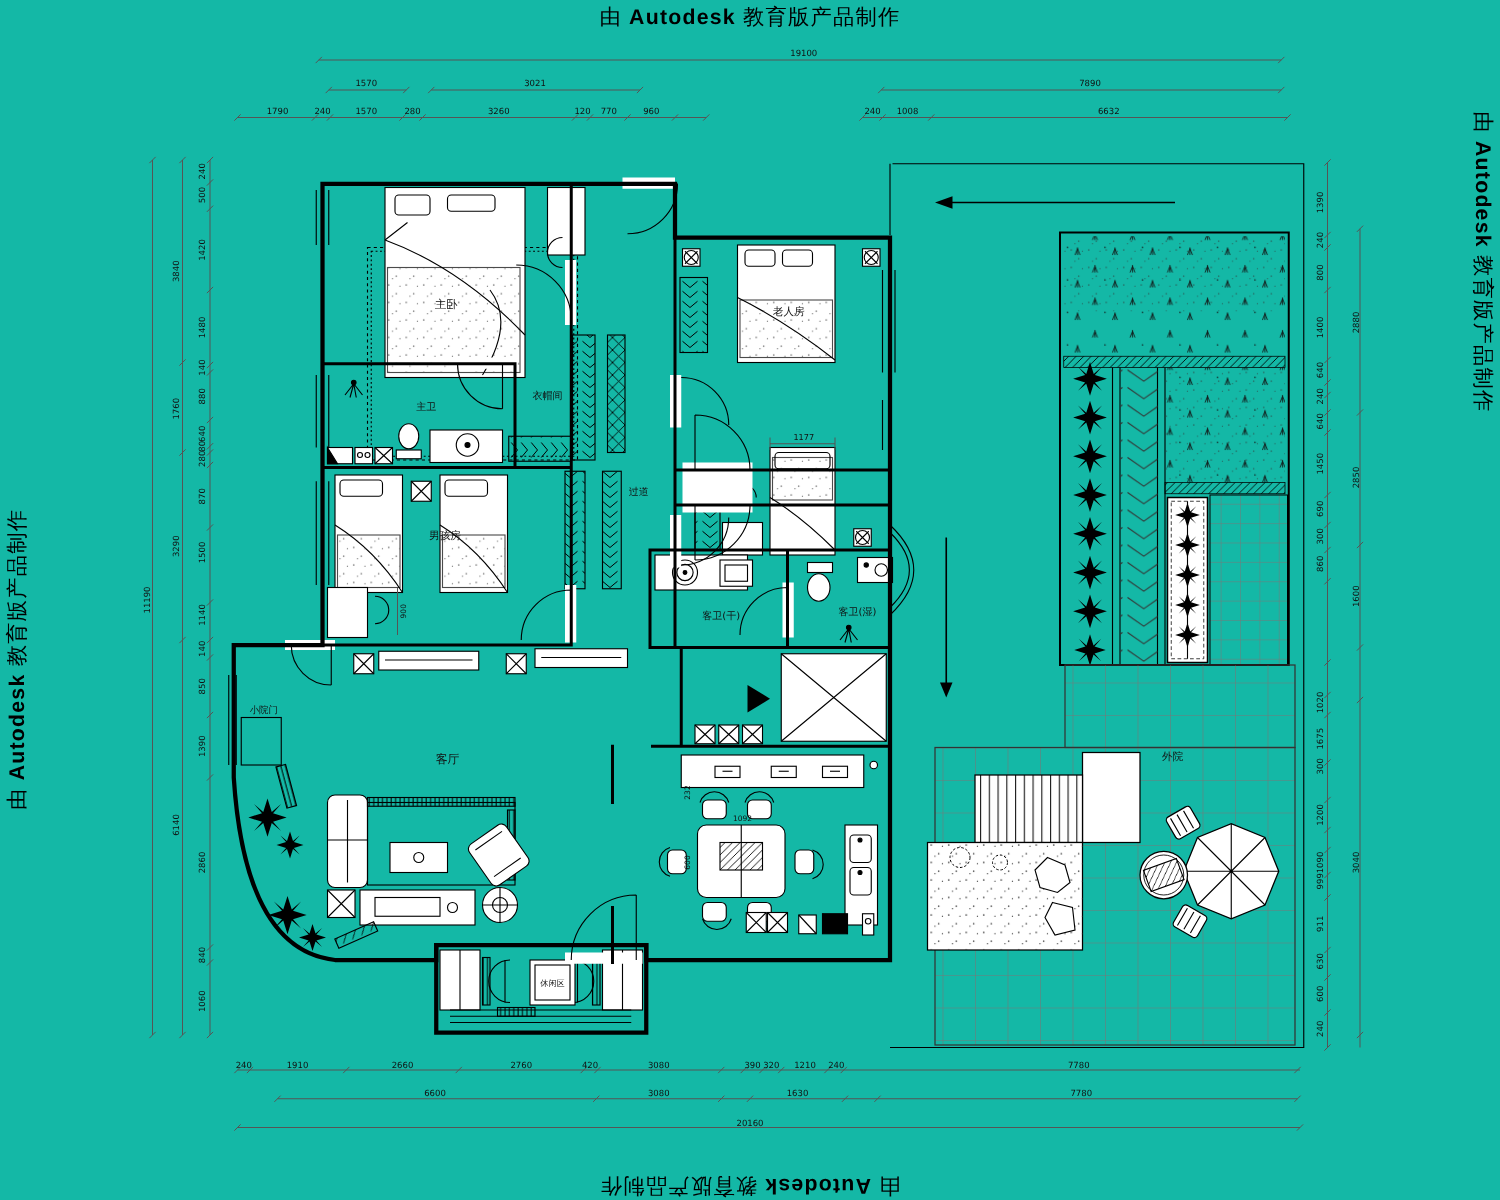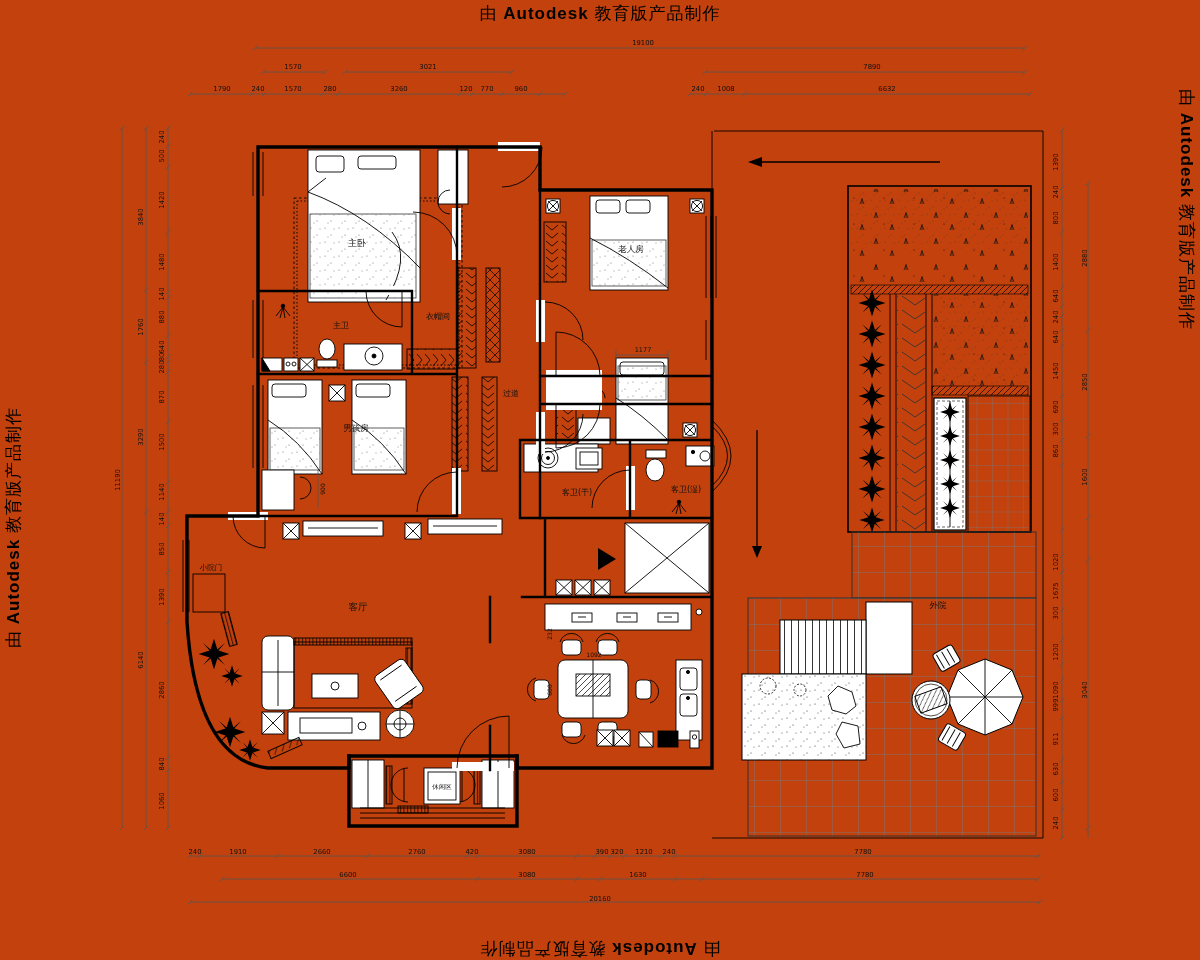--- a/index.html
+++ b/index.html
@@ -1,17 +1,17 @@
 <!DOCTYPE html>
 <html><head>
 <meta charset="utf-8">
 <style>
   html,body{margin:0;padding:0;background:#fff;}
   body{width:1200px;height:960px;position:relative;font-family:"Liberation Sans",sans-serif;}
-  .stage{position:relative;width:1200px;height:960px;overflow:hidden;background:#c2410c;}
+  .stage{position:relative;width:1200px;height:960px;overflow:hidden;background:#14b8a6;}
   .wm{position:absolute;font-size:17px;color:#000;white-space:nowrap;letter-spacing:1px;}
   .wm .brand{font-weight:bold;font-family:"Liberation Sans",sans-serif;}
   .wm-top{top:2px;left:50%;transform:translateX(-50%);}
   .wm-bottom{bottom:0px;left:50%;transform:translateX(-50%) rotate(180deg);}
   .wm-left{left:2px;top:648px;transform-origin:0 0;transform:rotate(-90deg);}
   .wm-right{right:2px;top:330px;transform-origin:100% 0;transform:rotate(90deg);}
   svg text{font-family:"DejaVu Sans",sans-serif;fill:#111;}
   #walls path{stroke:#000;stroke-width:3.4;fill:none;stroke-linecap:square;}
   #inwalls path{stroke:#000;stroke-width:2.4;fill:none;stroke-linecap:square;}
   .thin{stroke:#000;stroke-width:.9;fill:none;}

